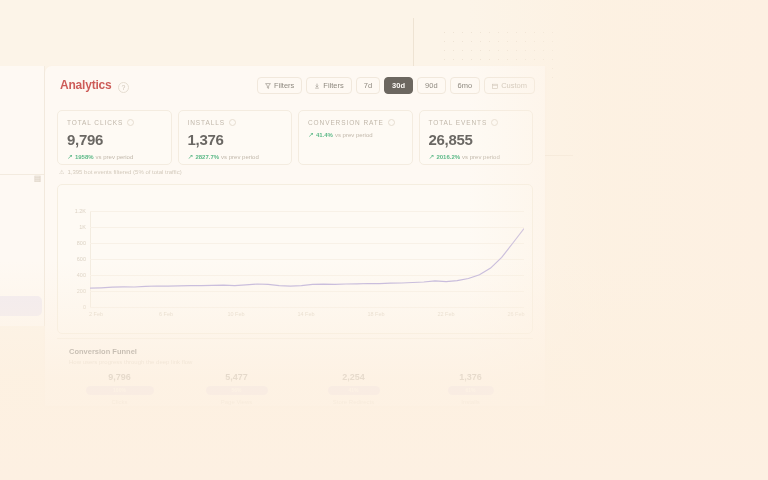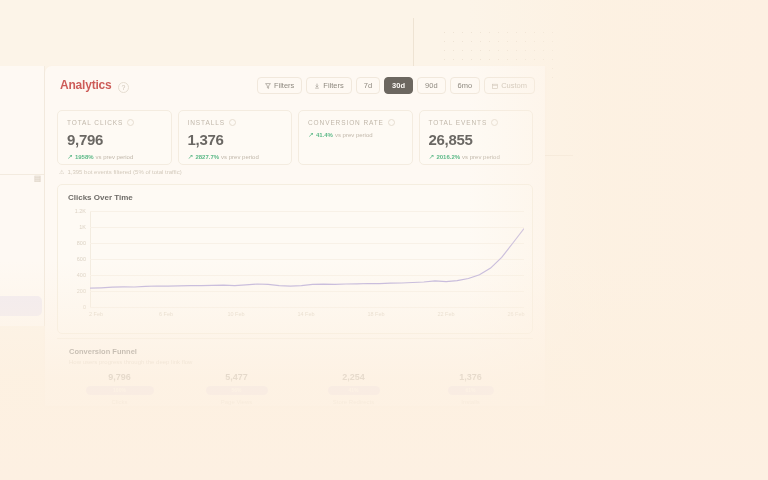--- a/index.html
+++ b/index.html
@@ -207,21 +207,20 @@
           </div>
         </div>
       </div>
 
     <div class="botnote">
       <span>⚠</span>
       <span>1,395 bot events filtered (5% of total traffic)</span>
     </div>
 
     <div class="chart-card">
-      <div class="chart-title">Clicks Over Time</div>
       <div class="plot" id="plot">
         <div class="axis-y"></div>
       <div class="gl" style="top: 0px;"></div>
           <div class="ylab" style="top: 0px;">1.2K</div>
           <div class="gl" style="top: 16px;"></div>
           <div class="ylab" style="top: 16px;">1K</div>
           <div class="gl" style="top: 32px;"></div>
           <div class="ylab" style="top: 32px;">800</div>
           <div class="gl" style="top: 48px;"></div>
           <div class="ylab" style="top: 48px;">600</div>

